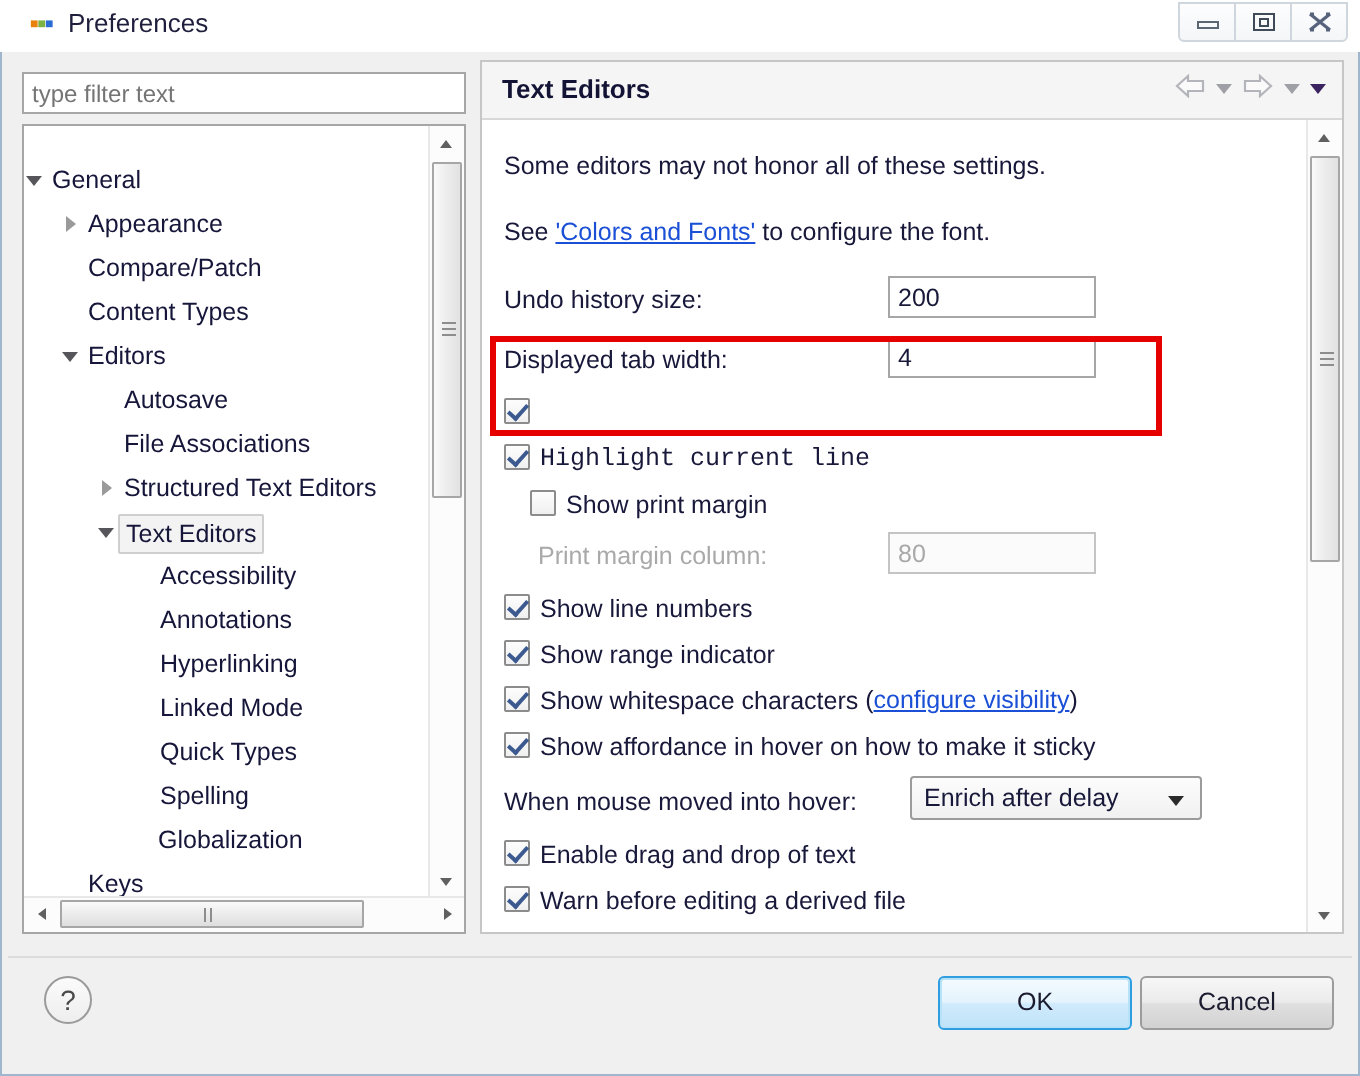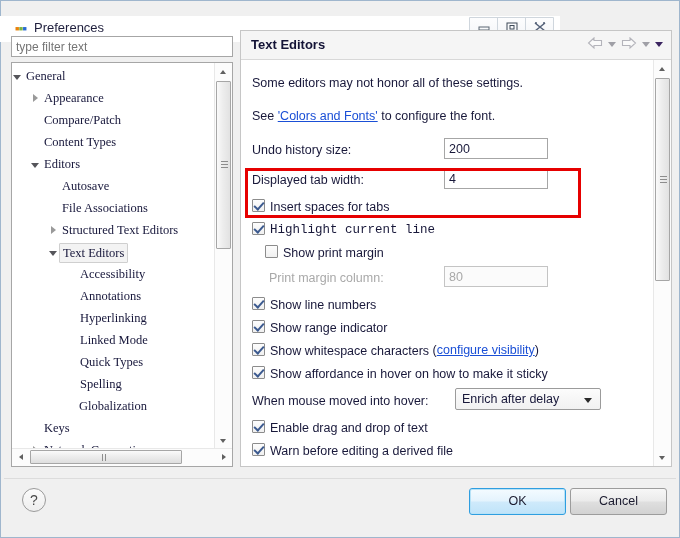--- a/index.html
+++ b/index.html
@@ -32,22 +32,22 @@
   .win-frame-inner {
     position: absolute;
     left: 3px; top: 26px;
     width: 674px; height: 509px;
     box-sizing: border-box;
     background: #f0f0f0;
   }
 
   .titlebar {
     position: absolute;
-    left: 0; top: 16px;
-    width: 560px; height: 26px;
+    left: 0; top: 0;
+    width: 680px; height: 26px;
     background: #ffffff;
     box-sizing: border-box;
   }
   .title-icon {
     position: absolute;
     left: 15px; top: 7px;
     width: 14px; height: 12px;
     font-size: 7px;
     line-height: 12px;
     letter-spacing: -0.5px;
@@ -100,23 +100,22 @@
     position: absolute;
     left: 11px; top: 62px;
     width: 222px; height: 405px;
     box-sizing: border-box;
     border: 1px solid #a6a6a6;
     background: #ffffff;
     overflow: hidden;
   }
   .tree-list {
     position: absolute;
-    left: 0; top: 2px;
+    left: 0; top: 16px;
     width: 196px;
-    font-family: Liberation Serif, serif;
   }
   .tree-row {
     height: 22px;
     line-height: 22px;
     white-space: nowrap;
     font-size: 12.5px;
     color: #16163a;
     position: relative;
   }
   .tree-row .twisty {
@@ -595,21 +594,21 @@
         <span>See </span><span class="link">'Colors and Fonts'</span><span> to configure the font.</span>
       </div>
 
       <div class="line" style="left:11px; top:83px;">Undo history size:</div>
       <input class="tbox" type="text" style="left: 203px; top: 78px; width: 104px;" value="200">
 
       <div class="line" style="left:11px; top:113px;">Displayed tab width:</div>
       <input class="tbox" type="text" style="left: 203px; top: 108px; width: 104px;" value="4">
 
       <div class="cb-row" style="left:11px; top:139px;">
-        <span class="cbx checked"></span><span class="cb-label">Insert spaces for tabs</span>
+        <span class="cbx checked"></span>
       </div>
 
       <div class="cb-row" style="left:11px; top:162px;font-family:Liberation Mono, monospace;">
         <span class="cbx checked"></span><span class="cb-label">Highlight current line</span>
       </div>
 
       <div class="cb-row" style="left:11px; top:185px;padding-left:13px;">
         <span class="cbx"></span><span class="cb-label">Show print margin</span>
       </div>
 

